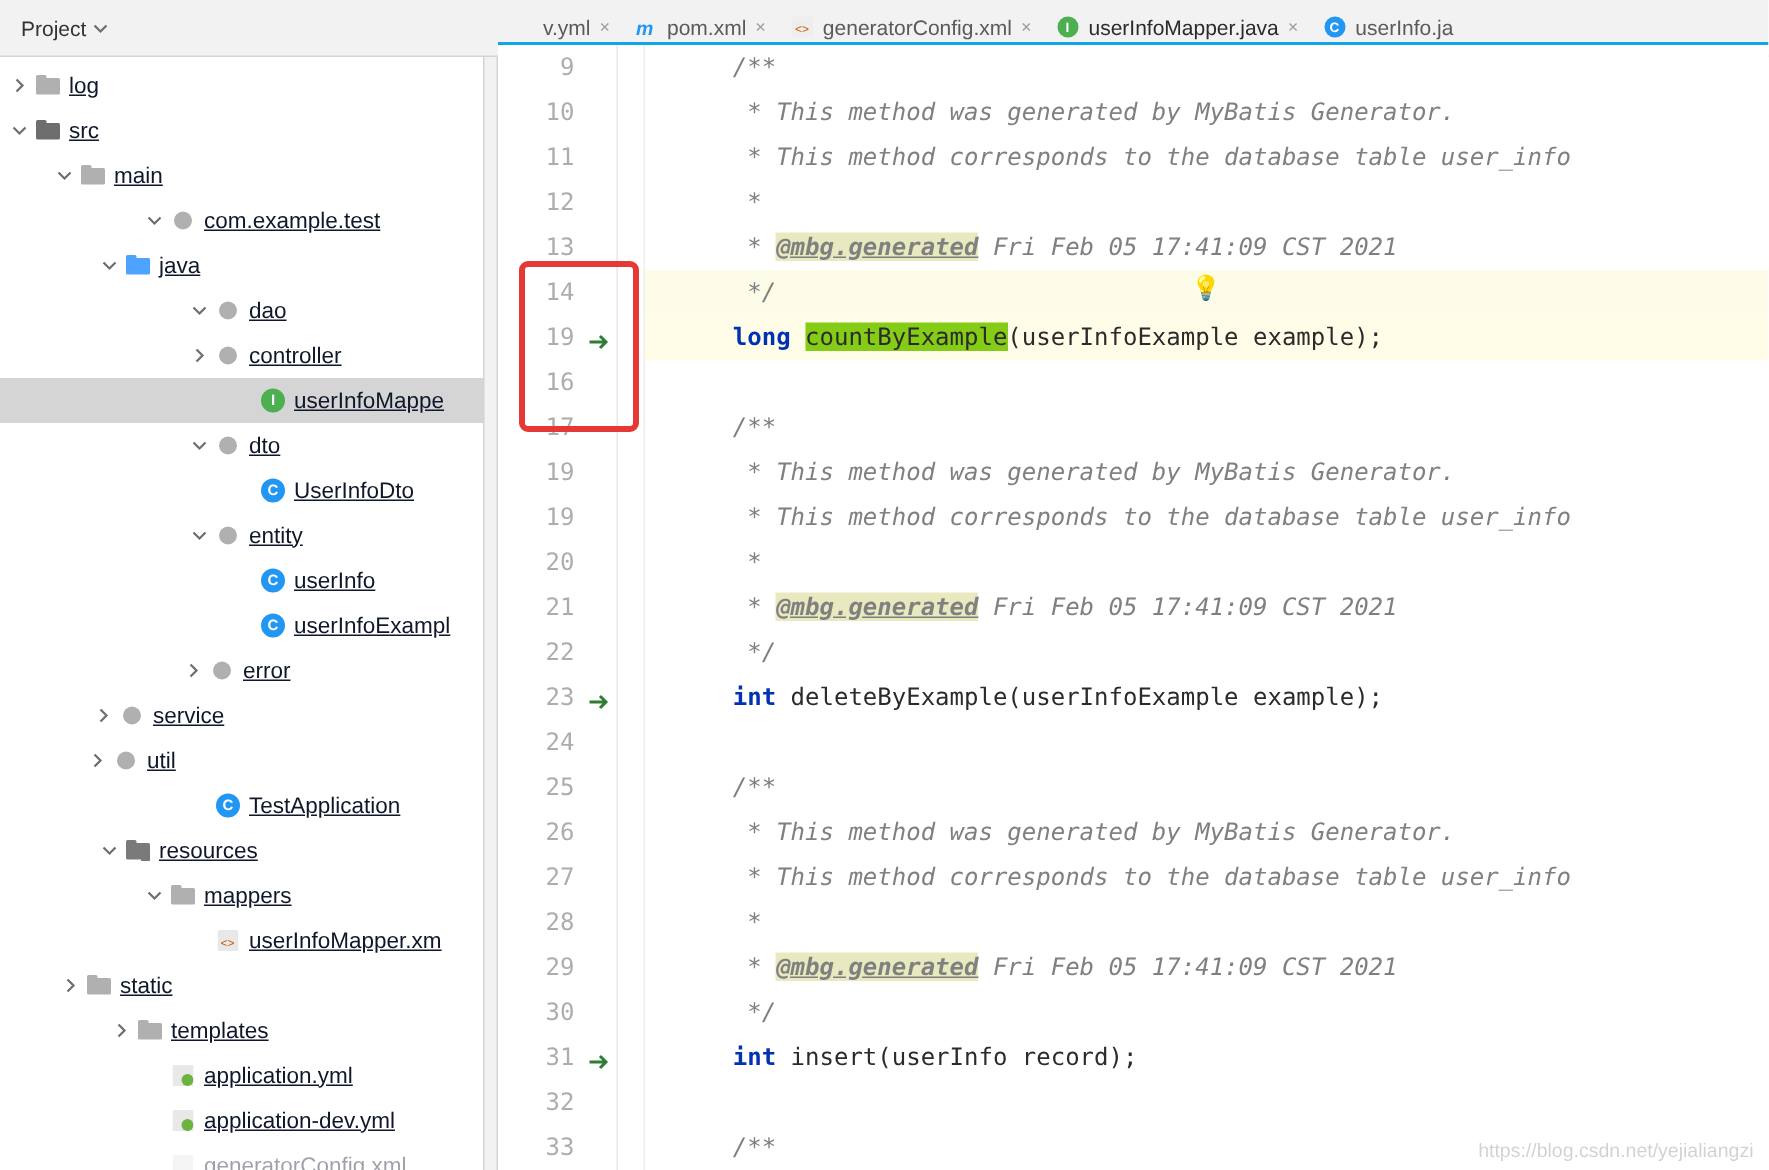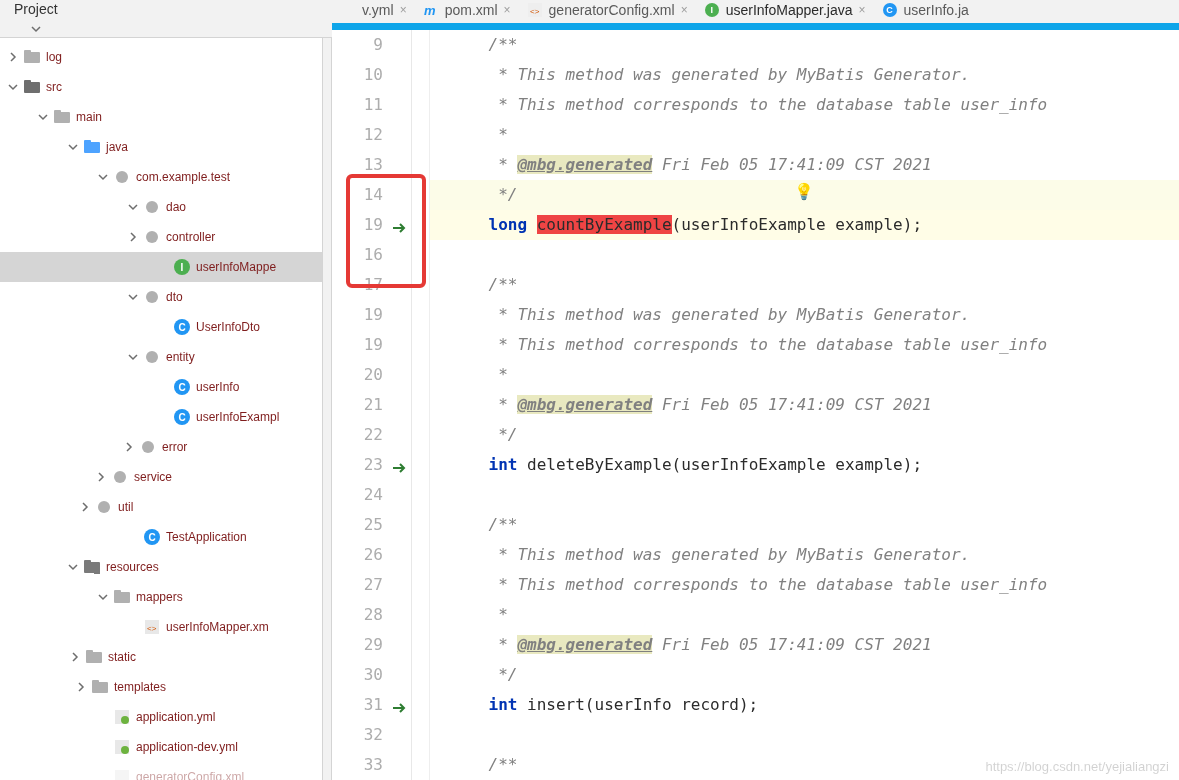--- a/index.html
+++ b/index.html
@@ -1,40 +1,40 @@
 <!DOCTYPE html>
 <html><head>
 <meta charset="utf-8">
 <style>
   * { box-sizing: border-box; margin: 0; padding: 0; }
   body { font-family: "Segoe UI", Arial, sans-serif; font-size: 14px; color: #2b2b2b; background: #fff; width: 1179px; height: 780px; overflow: hidden; position: relative; }
   .topbar { height: 38px; border-bottom: 1px solid #d4d4d4; display: flex; align-items: center; background: #f2f2f2; }
-  .proj-label { padding: 0 6px 0 14px; font-size: 14px; color: #333; display: flex; align-items: center; gap: 4px; cursor: pointer; flex-direction: column; }
+  .proj-label { padding: 0 6px 0 14px; font-size: 14px; color: #333; display: flex; align-items: center; gap: 4px; cursor: pointer; }
   .topbar .spacer { flex: 1; }
   .topbar .iconbtn { width: 28px; height: 28px; display: flex; align-items: center; justify-content: center; color: #6e6e6e; cursor: pointer; }
   .topbar .sep { width: 1px; height: 22px; background: #cfcfcf; margin: 0 6px; }
   .main { display: flex; height: calc(780px - 38px); }
   .sidebar { width: 322px; background: #fff; overflow: hidden; position: relative; }
   .tree { padding: 4px 0; }
   .row { display: flex; align-items: center; height: 30px; padding-left: 4px; cursor: pointer; white-space: nowrap; }
   .row.sel { background: #d5d5d5; }
   .chev { width: 18px; display: flex; align-items: center; justify-content: center; color: #6e6e6e; font-size: 12px; }
   .chev svg { width: 10px; height: 10px; }
   .ficon { width: 20px; display: flex; align-items: center; justify-content: center; margin-right: 4px; }
-  .row .label { font-size: 12px; color: #7f1d1d; }
+  .row .label { font-size: 15px; color: #0f172a; text-decoration: underline; }
   .folder-plain svg rect { fill: #b0b0b0; }
   .folder-blue svg rect { fill: #4da3ff; }
   .folder-src svg rect { fill: #6e6e6e; }
   .folder-res svg rect { fill: #7a7a7a; }
   .circ { width: 16px; height: 16px; border-radius: 50%; display: flex; align-items: center; justify-content: center; font-size: 10px; font-weight: bold; color: #fff; }
   .circ.i { background: #4caf50; }
   .circ.c { background: #2196f3; }
   .splitter { width: 10px; background: #f2f2f2; border-left: 1px solid #d4d4d4; border-right: 1px solid #d4d4d4; cursor: col-resize; }
   .editor-area { flex: 1; display: flex; flex-direction: column; position: relative; }
-  .tabs { display: flex; align-items: center; height: 38px; margin-top: -38px; background: #f2f2f2; border-bottom: 7px solid #0ea5e9; overflow: hidden; }
+  .tabs { display: flex; height: 38px; margin-top: -38px; background: #f2f2f2; border-bottom: 2px solid #0ea5e9; overflow: hidden; }
   .tab { display: flex; align-items: center; gap: 6px; padding: 0 8px; height: 38px; cursor: pointer; color: #5a5a5a; font-size: 14px; border-bottom: 3px solid transparent; }
   .tab .close { color: #9e9e9e; font-size: 12px; }
   .tab.active { border-bottom: 3px solid #1976d2; color: #2b2b2b; }
   .tab .ti { width: 16px; height: 16px; display: flex; align-items: center; justify-content: center; }
   .editor { display: flex; flex: 1; font-family: "Consolas", monospace; font-size: 16px; position: relative; background: #fff; }
   .gutter { width: 80px; background: #fff; border-right: 1px solid #e8e8e8; text-align: right; color: #adadad; padding-right: 28px; position: relative; }
   .gutter .ln { height: 30px; line-height: 30px; position: relative; }
   .gutter .arrow { position: absolute; right: -24px; top: 6px; color: #2e7d32; }
   .fold-col { width: 18px; background: #fff; border-right: 1px solid #eee; position: relative; }
   .code { flex: 1; position: relative; }
@@ -132,47 +132,47 @@
             </svg>
           </span>
         <span class="ficon folder-plain">
             <svg width="16" height="14">
               <rect x="0" y="2" width="16" height="11" rx="1"></rect>
               <rect x="0" y="0" width="7" height="4" rx="1"></rect>
             </svg>
           </span>
         <span class="label">main</span>
       </div>
+      <div class="row" style="padding-left:94px">
+        <span class="chev">
+            <svg viewBox="0 0 10 10">
+              <path d="M1 3 L5 7 L9 3" fill="none" stroke="#6e6e6e" stroke-width="1.5"></path>
+            </svg>
+          </span>
+        <span class="ficon">
+            <svg width="14" height="14">
+              <circle cx="7" cy="7" r="6" fill="#b0b0b0"></circle>
+            </svg>
+          </span>
+        <span class="label">com.example.test</span>
+      </div>
       <div class="row" style="padding-left:64px">
         <span class="chev">
             <svg viewBox="0 0 10 10">
               <path d="M1 3 L5 7 L9 3" fill="none" stroke="#6e6e6e" stroke-width="1.5"></path>
             </svg>
           </span>
         <span class="ficon folder-blue">
             <svg width="16" height="14">
               <rect x="0" y="2" width="16" height="11" rx="1"></rect>
               <rect x="0" y="0" width="7" height="4" rx="1"></rect>
             </svg>
           </span>
         <span class="label">java</span>
       </div>
-      <div class="row" style="padding-left:94px">
-        <span class="chev">
-            <svg viewBox="0 0 10 10">
-              <path d="M1 3 L5 7 L9 3" fill="none" stroke="#6e6e6e" stroke-width="1.5"></path>
-            </svg>
-          </span>
-        <span class="ficon">
-            <svg width="14" height="14">
-              <circle cx="7" cy="7" r="6" fill="#b0b0b0"></circle>
-            </svg>
-          </span>
-        <span class="label">com.example.test</span>
-      </div>
       <div class="row" style="padding-left:124px">
         <span class="chev">
             <svg viewBox="0 0 10 10">
               <path d="M1 3 L5 7 L9 3" fill="none" stroke="#6e6e6e" stroke-width="1.5"></path>
             </svg>
           </span>
         <span class="ficon">
             <svg width="14" height="14">
               <circle cx="7" cy="7" r="6" fill="#b0b0b0"></circle>
             </svg>
@@ -248,34 +248,34 @@
               <path d="M3 1 L7 5 L3 9" fill="none" stroke="#6e6e6e" stroke-width="1.5"></path>
             </svg>
           </span>
         <span class="ficon">
             <svg width="14" height="14">
               <circle cx="7" cy="7" r="6" fill="#b0b0b0"></circle>
             </svg>
           </span>
         <span class="label">error</span>
       </div>
-      <div class="row" style="padding-left:92px">
+      <div class="row" style="padding-left:60px">
         <span class="chev">
             <svg viewBox="0 0 10 10">
               <path d="M3 1 L7 5 L3 9" fill="none" stroke="#6e6e6e" stroke-width="1.5"></path>
             </svg>
           </span>
         <span class="ficon">
             <svg width="14" height="14">
               <circle cx="7" cy="7" r="6" fill="#b0b0b0"></circle>
             </svg>
           </span>
         <span class="label">service</span>
       </div>
-      <div class="row" style="padding-left:76px">
+      <div class="row" style="padding-left:56px">
         <span class="chev">
             <svg viewBox="0 0 10 10">
               <path d="M3 1 L7 5 L3 9" fill="none" stroke="#6e6e6e" stroke-width="1.5"></path>
             </svg>
           </span>
         <span class="ficon">
             <svg width="14" height="14">
               <circle cx="7" cy="7" r="6" fill="#b0b0b0"></circle>
             </svg>
           </span>
@@ -318,21 +318,21 @@
       </div>
       <div class="row" style="padding-left:142px">
         <span class="ficon">
             <svg class="xml-icon" viewBox="0 0 14 14">
               <rect width="14" height="14" fill="#e8e8e8"></rect>
               <text x="2" y="11" font-size="8" fill="#d35400">&lt;&gt;</text>
             </svg>
           </span>
         <span class="label">userInfoMapper.xm</span>
       </div>
-      <div class="row" style="padding-left:66px">
+      <div class="row" style="padding-left:38px">
         <span class="chev">
             <svg viewBox="0 0 10 10">
               <path d="M3 1 L7 5 L3 9" fill="none" stroke="#6e6e6e" stroke-width="1.5"></path>
             </svg>
           </span>
         <span class="ficon folder-plain">
             <svg width="16" height="14">
               <rect x="0" y="2" width="16" height="11" rx="1"></rect>
               <rect x="0" y="0" width="7" height="4" rx="1"></rect>
             </svg>
@@ -467,21 +467,21 @@
       </div>
       <div class="fold-col"></div>
 
       <div class="code">
         <div class="cl"><span class="c-comment">    /**</span></div>
         <div class="cl"><span class="c-comment">     * </span><span class="c-comment">This method was generated by MyBatis Generator.</span></div>
         <div class="cl"><span class="c-comment">     * </span><span class="c-comment">This method corresponds to the database table user_info</span></div>
         <div class="cl"><span class="c-comment">     *</span></div>
         <div class="cl"><span class="c-comment">     * </span><span class="c-tag">@mbg.generated</span><span class="c-comment"> Fri Feb 05 17:41:09 CST 2021</span></div>
         <div class="cl hl-band"><span class="c-comment">     */</span></div>
-        <div class="cl hl"><span class="c-kw">    long </span><span class="c-method" style="background:#ef4444">countByExample</span><span class="c-method">(userInfoExample example);</span></div>
+        <div class="cl hl"><span class="c-kw">    long </span><span class="c-method" style="background:#84cc16">countByExample</span><span class="c-method">(userInfoExample example);</span></div>
         <div class="cl"></div>
         <div class="cl"><span class="c-comment">    /**</span></div>
         <div class="cl"><span class="c-comment">     * </span><span class="c-comment">This method was generated by MyBatis Generator.</span></div>
         <div class="cl"><span class="c-comment">     * </span><span class="c-comment">This method corresponds to the database table user_info</span></div>
         <div class="cl"><span class="c-comment">     *</span></div>
         <div class="cl"><span class="c-comment">     * </span><span class="c-tag">@mbg.generated</span><span class="c-comment"> Fri Feb 05 17:41:09 CST 2021</span></div>
         <div class="cl"><span class="c-comment">     */</span></div>
         <div class="cl"><span class="c-kw">    int </span><span class="c-method">deleteByExample</span><span class="c-method">(userInfoExample example);</span></div>
         <div class="cl"></div>
         <div class="cl"><span class="c-comment">    /**</span></div>

